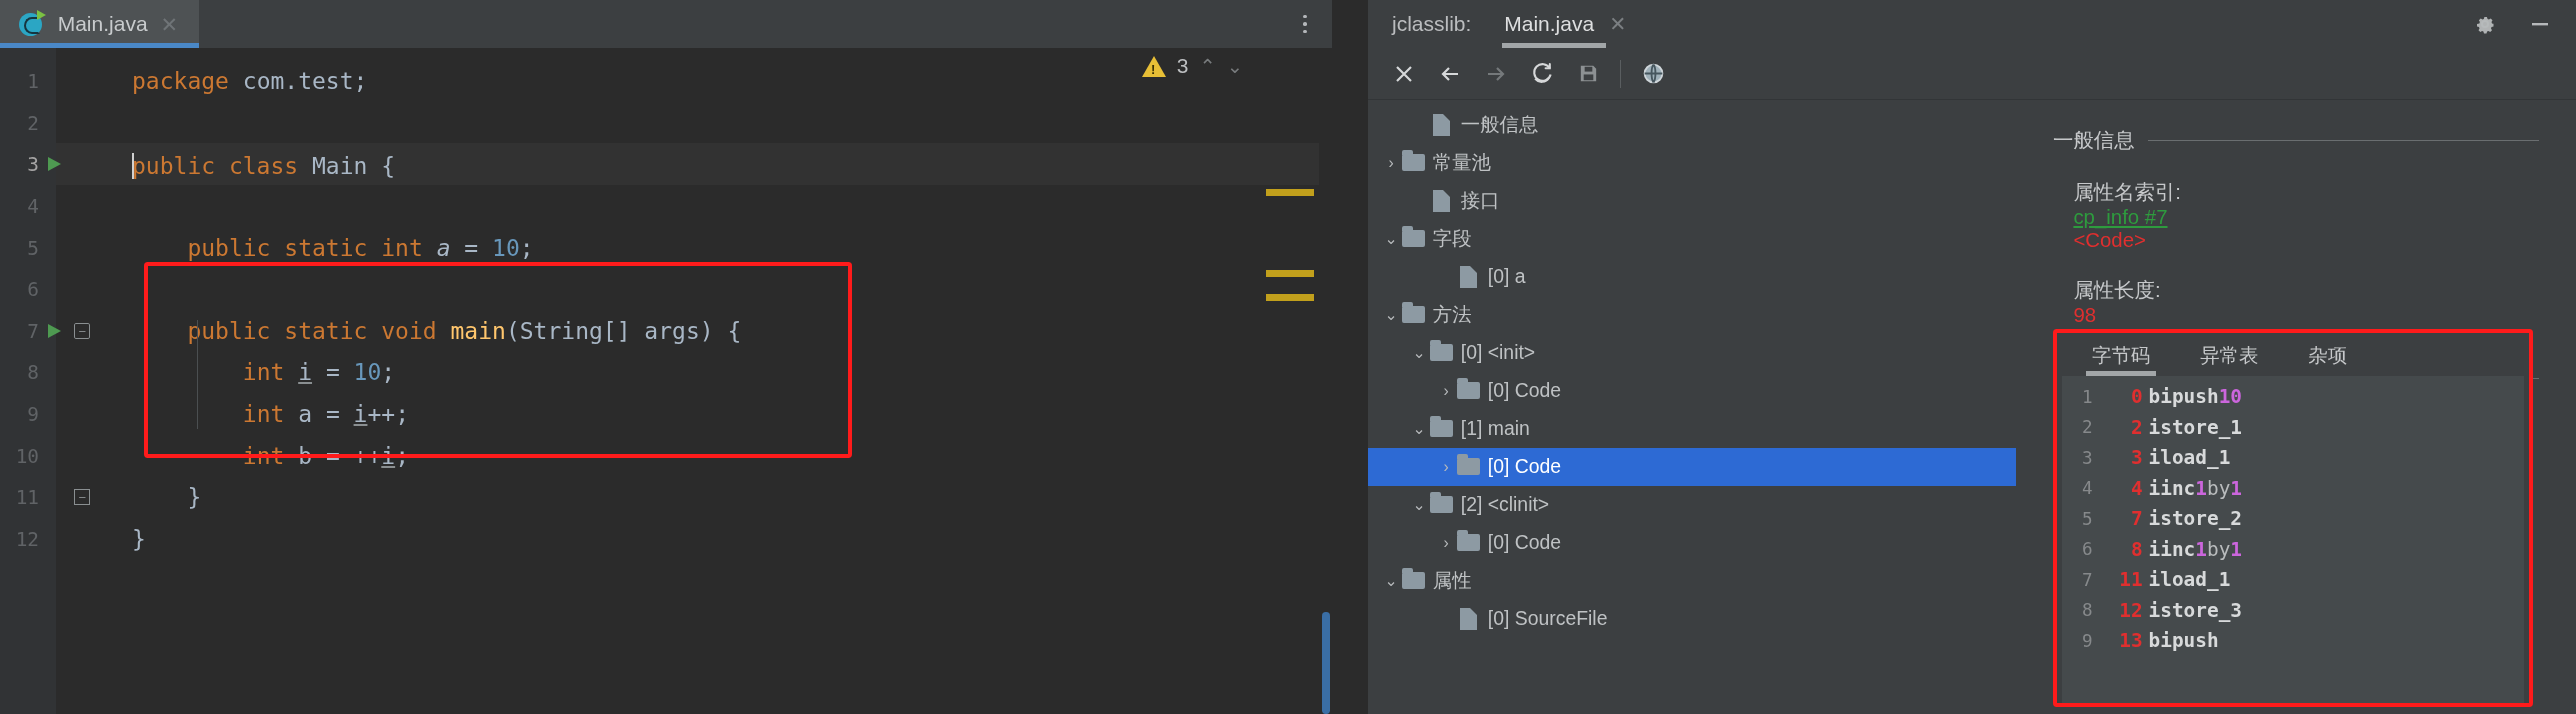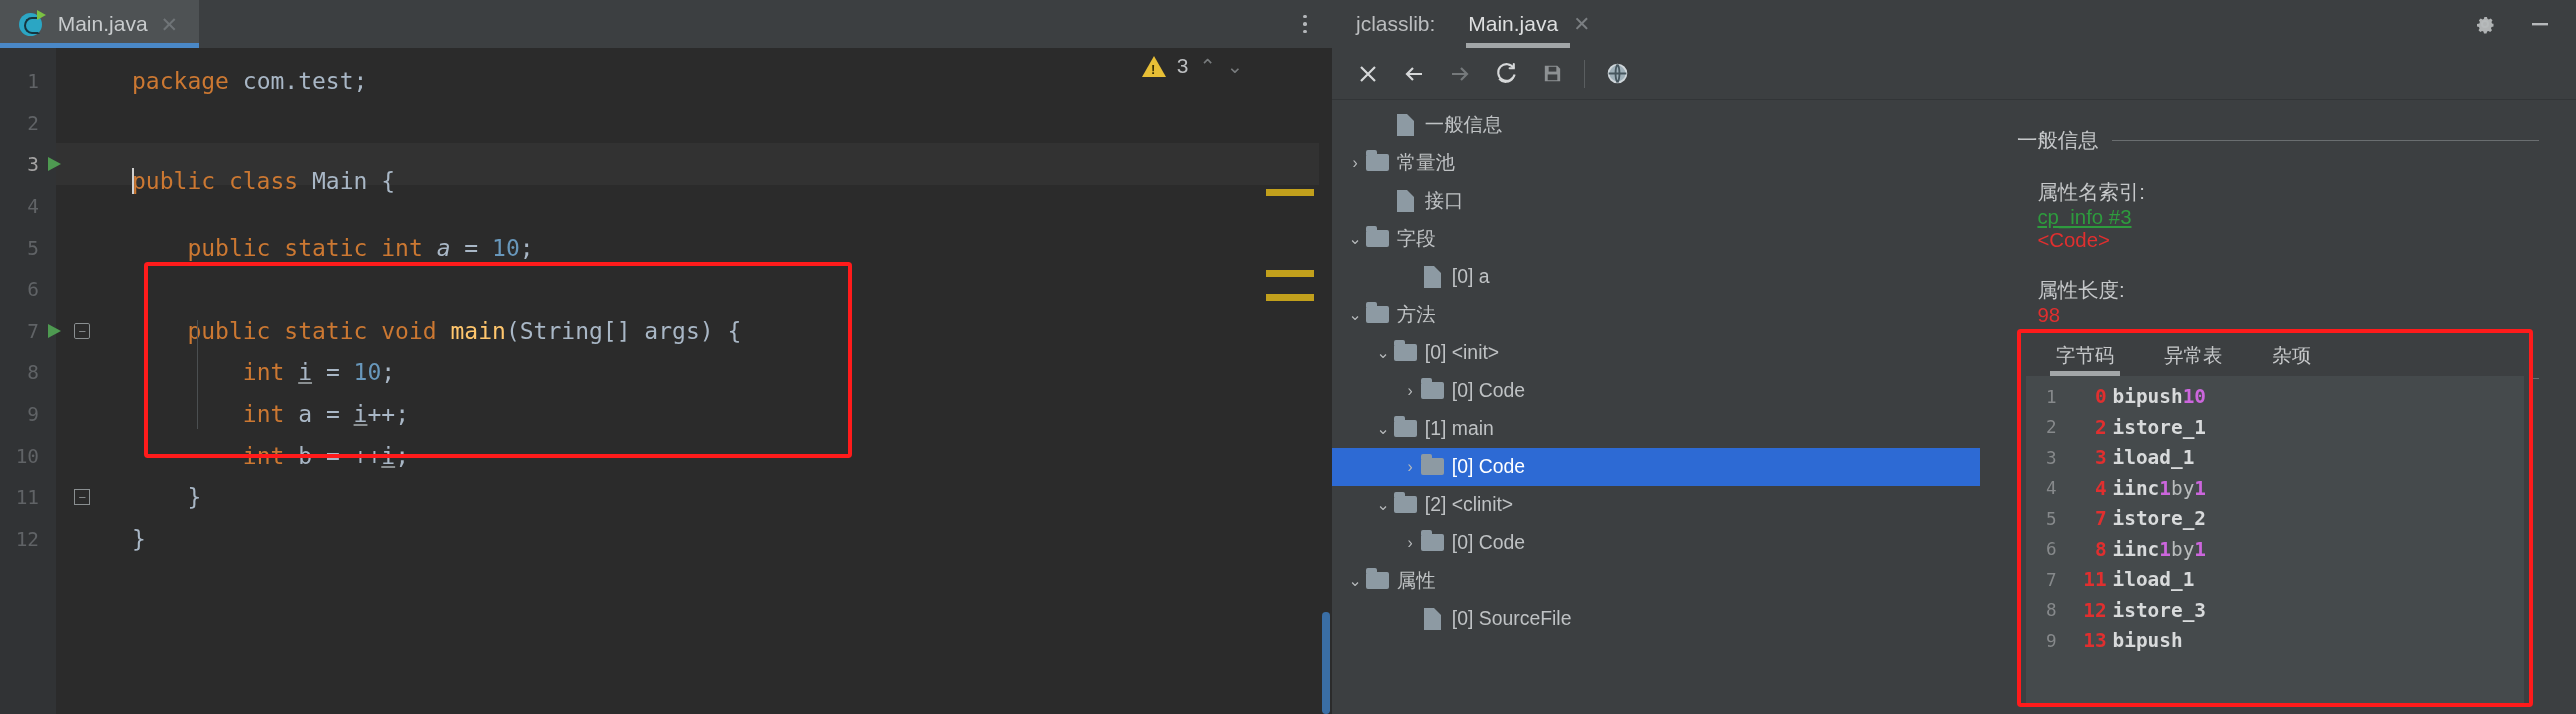--- a/index.html
+++ b/index.html
@@ -2,21 +2,21 @@
 <html style="font-size:15px"><head>
 <meta charset="utf-8">
 <style>
   * { box-sizing: border-box; margin:0; padding:0; }
   html,body {
     width:2576px; height:714px;
     background:#2b2b2b;
     font-family:"Liberation Sans", sans-serif;
     overflow:hidden;
   }
-  .app { position:relative; width:2576px; height:714px; display:flex; }
+  .app { position:relative; width:2576px; height:714px; display:flex;gap:36px; }
 
   
   .editor-pane { width:1332px; height:714px; background:#2b2b2b; position:relative; flex:0 0 1332px; }
 
   .tabbar { height:48px; background:#3c3f41; display:flex; align-items:stretch; position:relative; }
   .tab { display:flex; align-items:center; gap:13px; padding:0 20.4px 0 16.7px; background:#4e5254; position:relative; }
   .tab .tab-underline { position:absolute; left:0; right:0; bottom:0; height:4.6px; background:#4a88c7; }
   .tab-icon { width:28px; height:28px; position:relative; flex:0 0 28px; }
   .tab-icon .disc { position:absolute; left:1.9px; top:2.8px; width:23px; height:23px; border-radius:50%;
      background:#2ba6c4; box-shadow:inset 0 0 0 0 transparent; }
@@ -151,21 +151,21 @@
       </div>
     </div>
 
     <div class="editor-body">
       <div class="gutter"></div>
       <div class="code-area">
         <div id="lines-host">
             <div class="codetext" style="top: 12px;"><span class="kw">package </span><span class="plain">com.test;</span></div>
             <div class="codetext" style="top: 54px;"></div>
             <div class="row-hl" style="top: 95px;"></div>
-            <div class="codetext" style="top: 112px;"><span class="caret"></span><span class="kw">public class </span><span class="plain">Main</span><span class="plain"> {</span></div>
+            <div class="codetext" style="top: 89px; align-items: flex-end;"><span class="caret"></span><span class="kw">public class </span><span class="plain">Main</span><span class="plain"> {</span></div>
             <div class="codetext" style="top: 137px;"></div>
             <div class="codetext" style="top: 179px;"><span class="kw">    public static int </span><span class="ital">a</span><span class="plain"> = </span><span class="num">10</span><span class="plain">;</span></div>
             <div class="codetext" style="top: 220px;"></div>
             <div class="codetext" style="top: 262px;"><span class="kw">    public static void </span><span class="fn">main</span><span class="plain">(String[] args) {</span></div>
             <div class="codetext" style="top: 303px;"><span class="plain">        </span><span class="kw">int </span><span class="u">i</span><span class="plain"> = </span><span class="num">10</span><span class="plain">;</span></div>
             <div class="codetext" style="top: 345px;"><span class="plain">        </span><span class="kw">int </span><span class="plain">a</span><span class="plain"> = </span><span class="u">i</span><span class="plain">++;</span></div>
             <div class="codetext" style="top: 387px;"><span class="plain">        </span><span class="kw">int </span><span class="plain">b</span><span class="plain"> = ++</span><span class="u">i</span><span class="plain">;</span></div>
             <div class="codetext" style="top: 428px;"><span class="plain">    }</span></div>
             <div class="codetext" style="top: 470px;"><span class="plain">}</span></div>
           </div>
@@ -399,21 +399,21 @@
         </div>
 
       <div class="detail">
         <div class="sect-head">
           <span class="t">一般信息</span>
           <span class="rule"></span>
         </div>
 
         <div class="kv">
           <span class="k">属性名索引:</span>
-          <span class="v link-green">cp_info #3</span>
+          <span class="v link-green">cp_info #7</span>
           <span class="v red-v">&lt;Code&gt;</span>
         </div>
 
         <div class="kv">
           <span class="k">属性长度:</span>
           <span class="v red-v2" style="margin-left:20.4px">98</span>
         </div>
 
         <div class="sect-head" style="margin-top:37px">
           <span class="t">特有信息</span>

